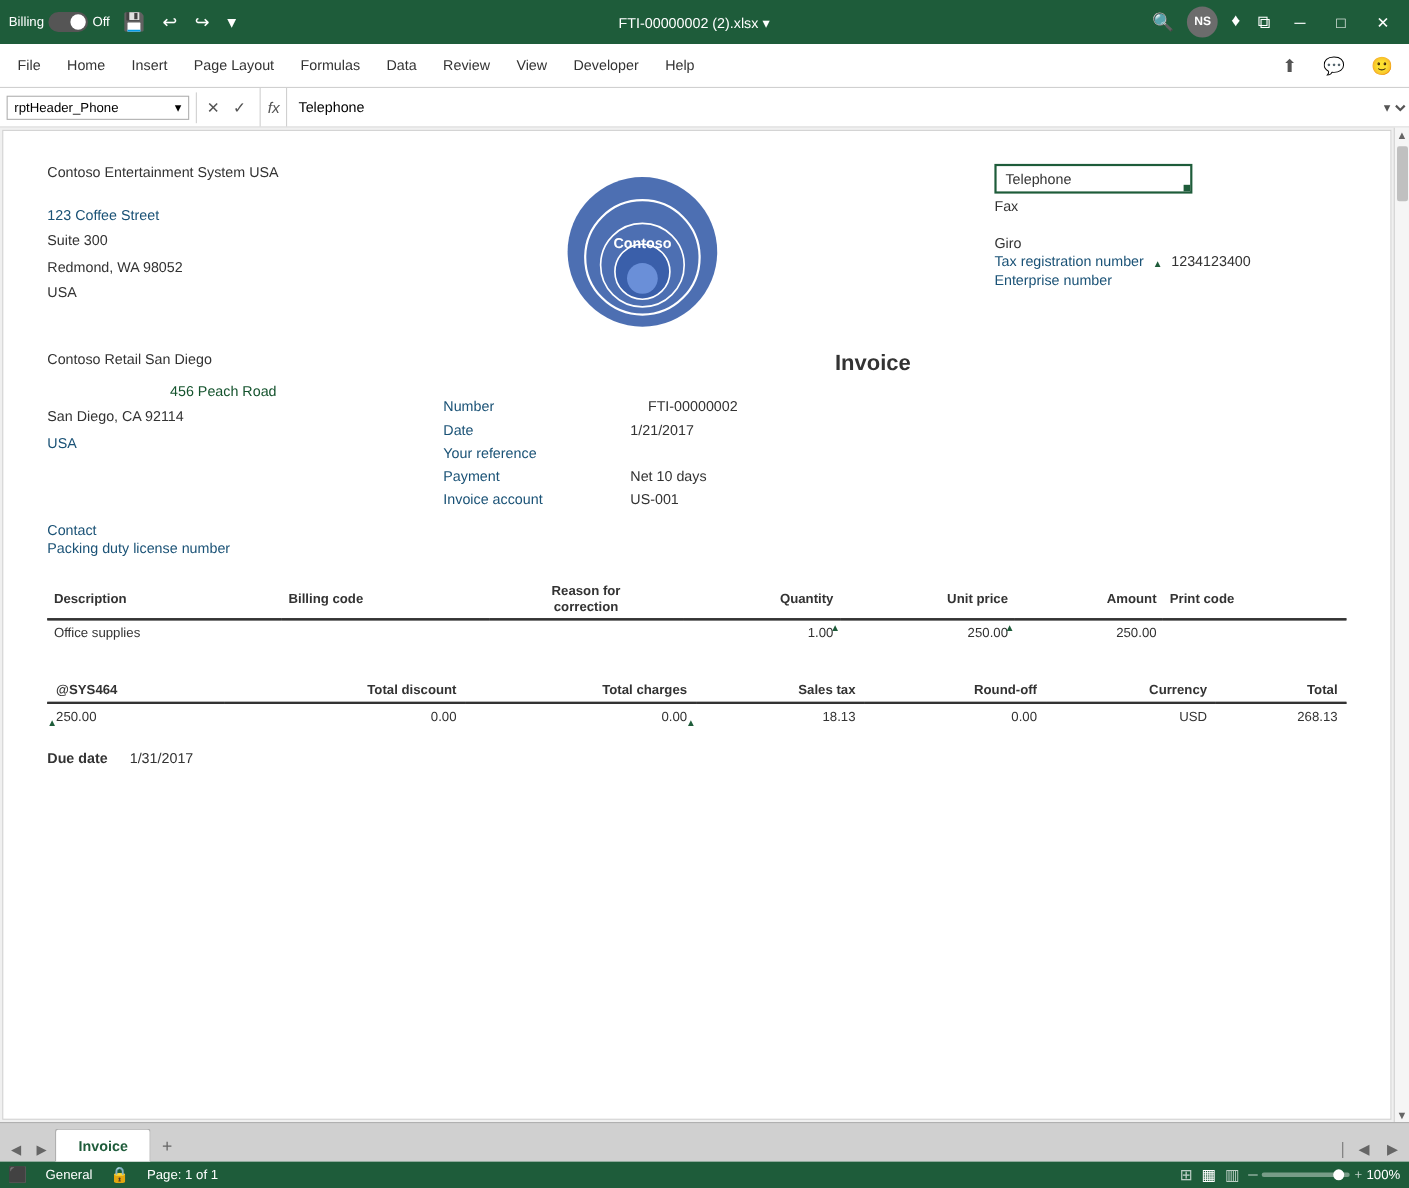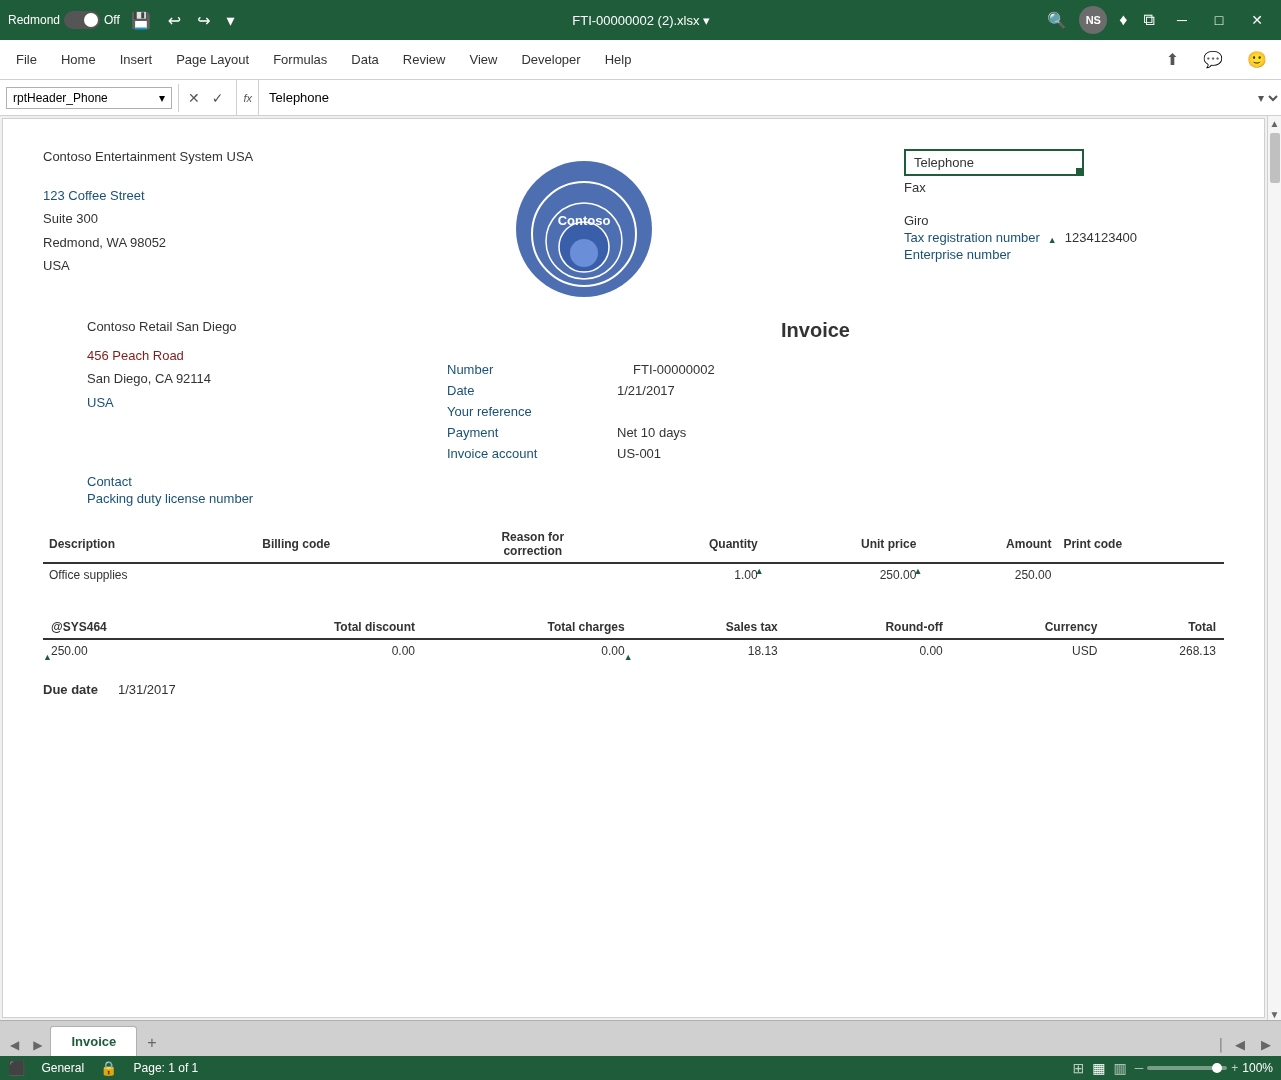--- a/index.html
+++ b/index.html
@@ -50,21 +50,21 @@
       border: 1px solid #b0b0b0;
       margin: 4px 6px;
       padding: 3px 6px;
       font-size: 12px;
       display: flex;
       align-items: center;
       justify-content: space-between;
     }
     .formula-bar-buttons { display: flex; gap: 2px; padding: 0 4px; align-items: center; }
     .formula-bar-btn { color: #555; font-size: 14px; padding: 2px 5px; cursor: pointer; }
-    .fx-label { color: #555; font-size: 11px; padding: 0 6px; font-style: italic; border-right: 1px solid #d0d0d0; border-left: 1px solid #d0d0d0; margin: 0 4px; height: 100%; display: flex; align-items: center; }
+    .fx-label { color: #555; font-size: 14px; padding: 0 6px; font-style: italic; border-right: 1px solid #d0d0d0; border-left: 1px solid #d0d0d0; margin: 0 4px; height: 100%; display: flex; align-items: center; }
     .formula-input { flex: 1; border: none; outline: none; font-size: 13px; padding: 0 6px; }
 
     
     .invoice-page {
       padding: 30px 40px;
       font-size: 13px;
       color: #333;
       position: relative;
     }
 
@@ -80,21 +80,21 @@
     
     .totals-table { width: 100%; border-collapse: collapse; margin-bottom: 20px; }
     .totals-table th { font-size: 12px; font-weight: bold; text-align: right; padding: 4px 8px; border-bottom: 2px solid #333; }
     .totals-table td { font-size: 12px; padding: 4px 8px; text-align: right; position: relative; }
   </style>
 </head>
 <body>
 
 <div class="title-bar">
   <div class="title-bar-autosave">
-    <span>Redmond</span>
+    <span>Billing</span>
     <div class="toggle-switch">
       <div class="toggle-knob"></div>
     </div>
     <span>Off</span>
   </div>
   <div class="title-bar-icon">💾</div>
   <div class="title-bar-icon">↩</div>
   <div class="title-bar-icon">↪</div>
   <div class="title-bar-icon">▾</div>
   <div class="title-bar-center">
@@ -199,24 +199,24 @@
             <span>1234123400</span>
           </div>
           <div style="color:#1a5276;">
             <span>Enterprise number</span>
           </div>
         </div>
       </div>
 
       <div style="display:flex; margin-top:20px;">
 
-        <div style="flex:0 0 320px;margin-left:44px;">
+        <div style="flex:0 0 320px;">
           <div style="font-size:13px; margin-bottom:10px;">Contoso Retail San Diego</div>
           <div style="font-size:13px; line-height:1.8;">
-            <div style="color:#7f1d1d;">456 Peach Road</div>
+            <div style="color:#14532d;text-align:center;">456 Peach Road</div>
             <div>San Diego, CA 92114</div>
             <div style="color:#1a5276;">USA</div>
           </div>
           <div style="margin-top:60px;">
             <div style="color:#1a5276; margin-bottom:2px;">Contact</div>
             <div style="color:#1a5276;">Packing duty license number</div>
           </div>
         </div>
 
         <div style="flex:1;">

